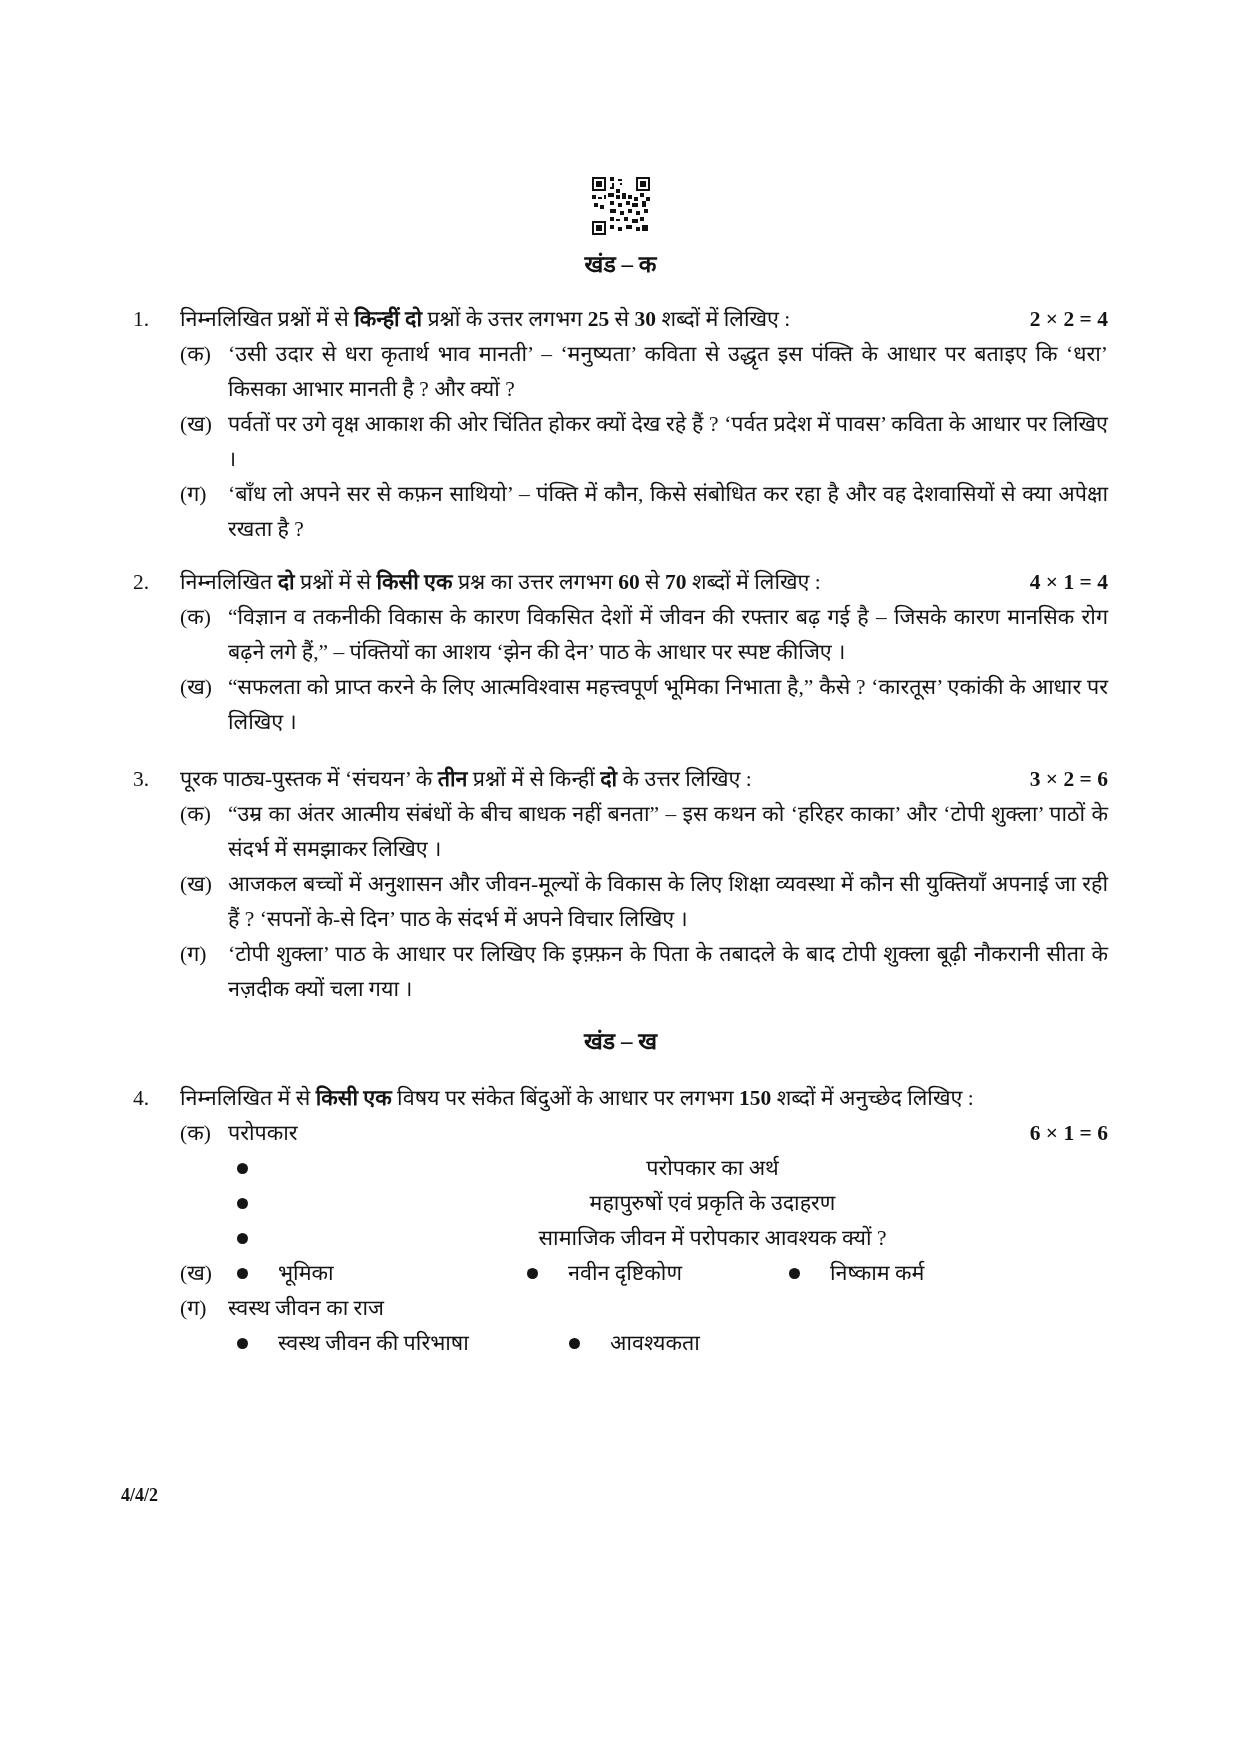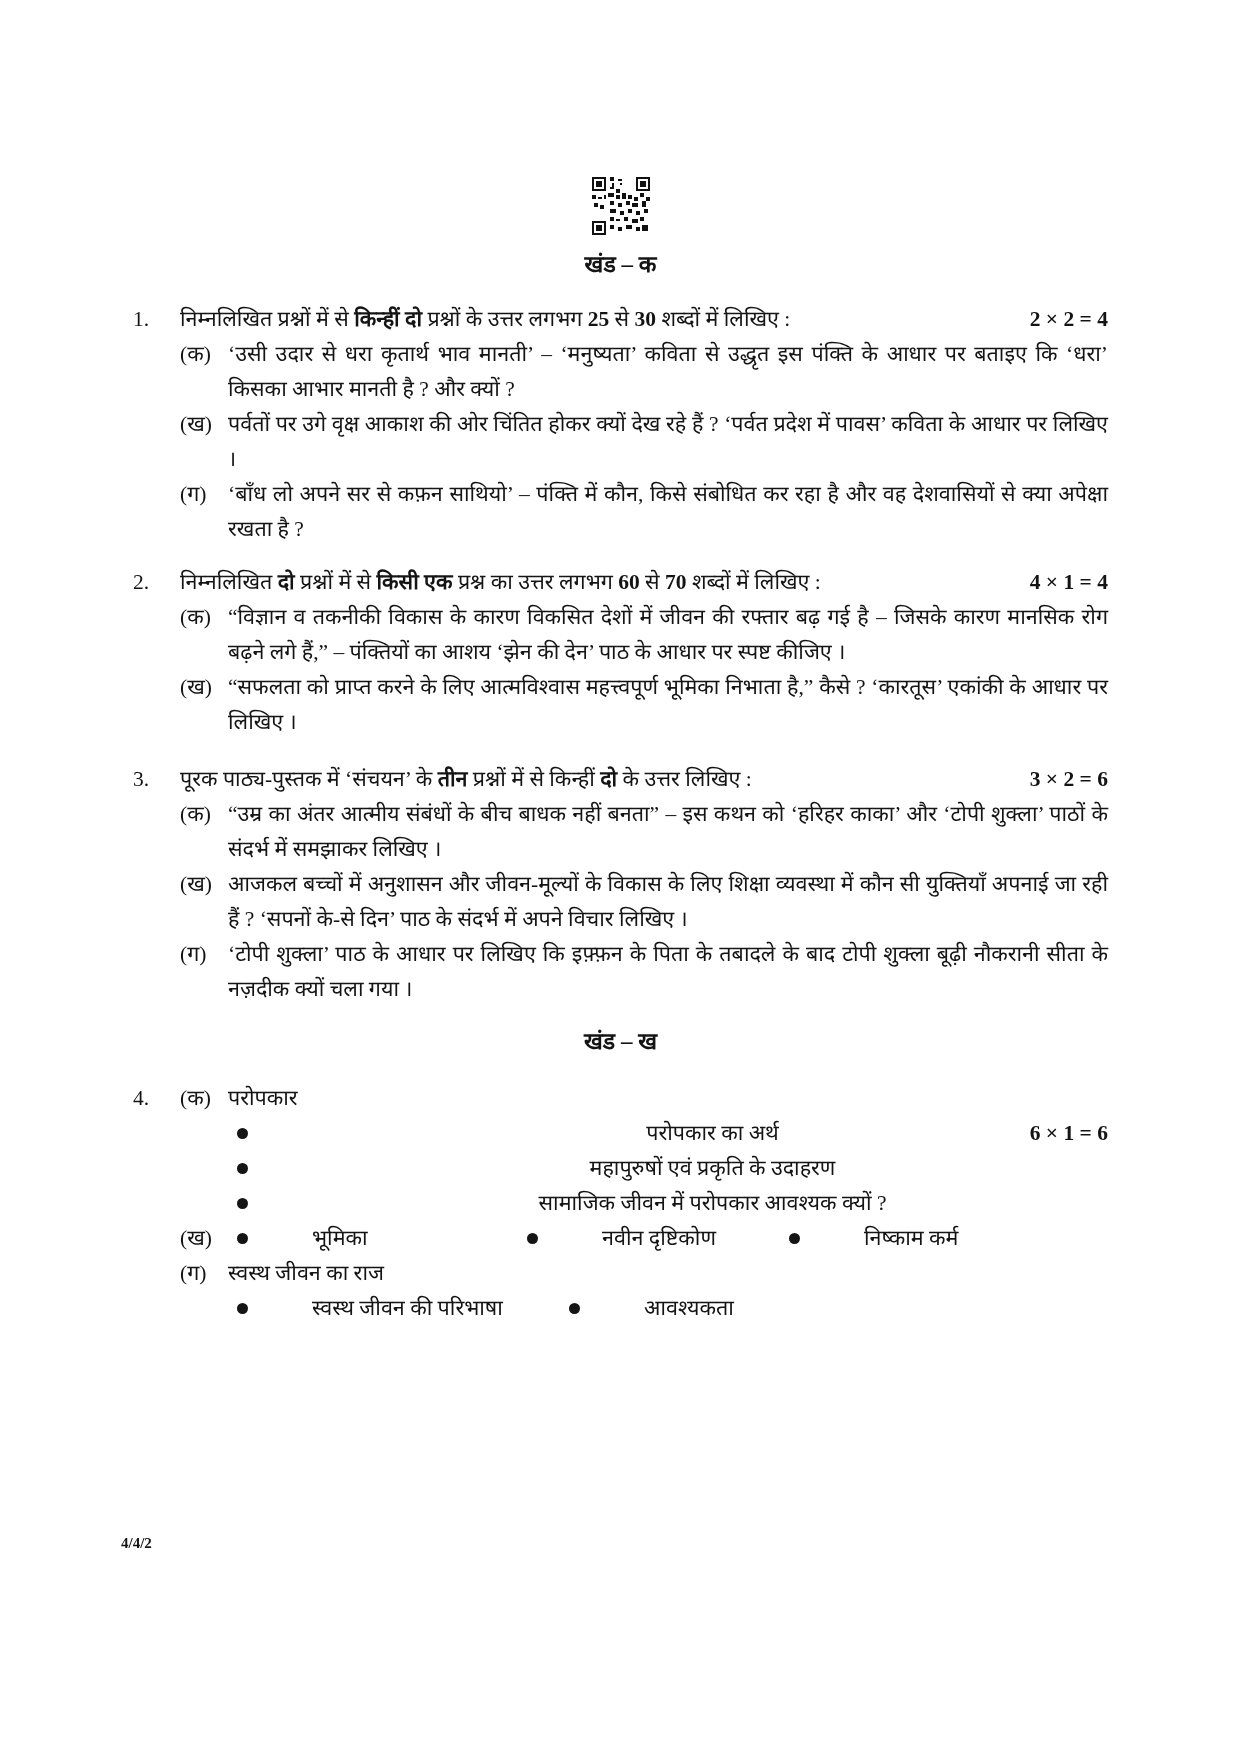--- a/index.html
+++ b/index.html
@@ -33,27 +33,27 @@
   .rb{font-weight:700;}
   .sub{position:relative;padding-left:48px;}
   .sublabel{position:absolute;left:0;top:0;}
   .subtext{margin:0;text-align:justify;}
   .subtext.nj{text-align:left;}
   .bullet{position:relative;padding-left:89px;text-align:center;}
   .bullet .dot{position:absolute;left:9px;top:12px;}
   .btext{margin:0;}
   .dot{display:inline-block;width:11px;height:11px;border-radius:50%;background:#151515;}
   .ibrow{display:flex;align-items:baseline;}
-  .ib{display:flex;align-items:center;flex:0 0 auto;gap:34px;}
+  .ib{display:flex;align-items:center;flex:0 0 auto;}
   .ib .dot{margin:0 30px 0 9px;flex:none;}
   .row-b .ib1{width:290px;}
   .row-b .ib2{width:262px;}
   .row-c .ib1{width:332px;}
   .row-c .ib2{width:268px;}
-  .footer-code{position:absolute;left:121px;top:1478px;font-weight:700;font-size:15px;margin-top:48px;}
+  .footer-code{position:absolute;left:121px;top:1478px;font-weight:700;font-size:18px;}
   .hex{position:absolute;left:50%;transform:translateX(-50%);top:1466px;width:182px;height:58px;}
   .hex svg{position:absolute;inset:0;width:182px;height:58px;}
   .hex-label{
     position:absolute;inset:0;display:flex;align-items:center;justify-content:center;
     font-weight:700;font-size:27px;
   }
 </style>
 </head>
 <body>
 
@@ -161,20 +161,21 @@
         <span class="sublabel">(ग)</span>
         <p class="subtext">‘टोपी शुक्ला’ पाठ के आधार पर लिखिए कि इफ़्फ़न के पिता के तबादले के बाद टोपी शुक्ला बूढ़ी नौकरानी सीता के नज़दीक क्यों चला गया ।</p>
       </div>
     </div>
 
     <div class="section-head second">खंड – ख</div>
 
     <div class="question q4">
       <span class="qnum">4.</span>
       <span class="qmarks line2">6 × 1 = 6</span>
+      <p class="qintro"><span>निम्नलिखित में से </span><span class="rb">किसी एक</span><span> विषय पर संकेत बिंदुओं के आधार पर लगभग </span><span class="rb">150</span><span> शब्दों में अनुच्छेद लिखिए :</span></p>
 
       <div class="sub">
         <span class="sublabel">(क)</span>
         <p class="subtext nj">परोपकार</p>
         <div class="bullet">
           <span class="dot"></span>
           <p class="btext">परोपकार का अर्थ</p>
         </div>
         <div class="bullet">
           <span class="dot"></span>

